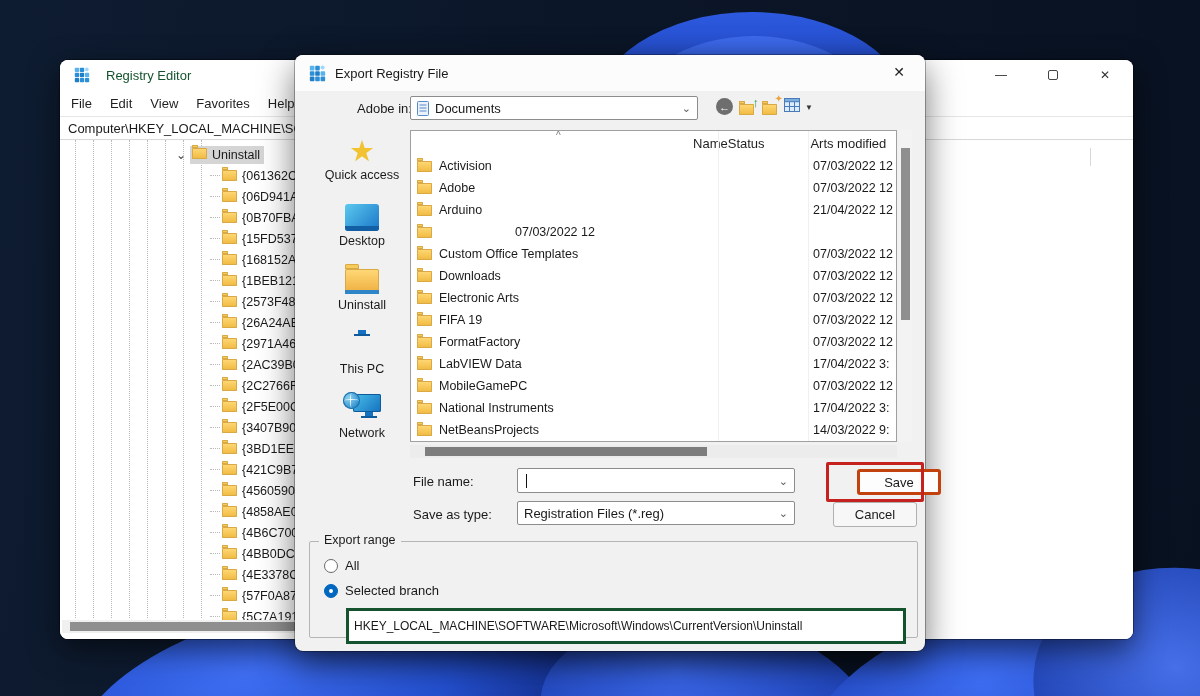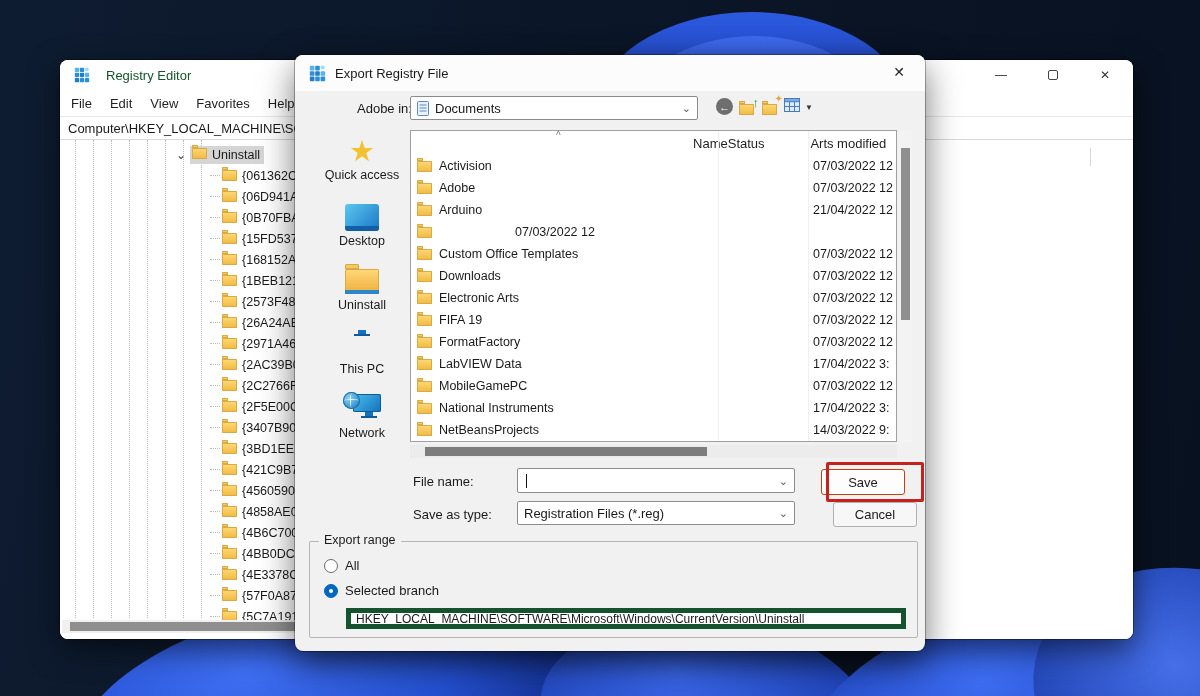--- a/index.html
+++ b/index.html
@@ -122,36 +122,36 @@
   .fl-name { margin-left:7px; width:305px; overflow:hidden; white-space:nowrap; }
   .fl-status { width:83px; }
   .fl-date { width:86px; overflow:hidden; white-space:nowrap; }
   .vscroll { position:absolute; left:604px; top:75px; width:13px; height:312px; background:#f3f3f3; }
   .vscroll .thumb { position:absolute; left:2px; top:18px; width:9px; height:172px; background:#8f8f8f; }
   .hscroll { position:absolute; left:115px; top:390px; width:487px; height:13px; background:#ececec; }
   .hscroll .thumb { position:absolute; left:15px; top:2px; width:282px; height:9px; background:#7d7d7d; }
 
   .btn { position:absolute; display:flex; align-items:center; justify-content:center;
     font-size:13px; color:#1a1a1a; border-radius:3px; }
-  #btnSave { left:526px; top:414px; width:84px; height:26px; background:#fdfdfd; border:1px solid #c2410c; }
+  #btnSave { left:562px; top:414px; width:84px; height:26px; background:#fdfdfd; border:3px solid #c2410c; }
   #btnCancel { left:538px; top:447px; width:84px; height:25px; background:#f7f7f7; border:1px solid #b0b0b0; }
   #saveAnnot { position:absolute; left:531px; top:407px; width:98px; height:40px;
     border:3px solid #c5221f; border-radius:2px; pointer-events:none; }
 
   .group { position:absolute; left:14px; top:486px; width:609px; height:97px;
     border:1px solid #b5b5b5; border-radius:2px; }
   .group-legend { position:absolute; left:9px; top:-9px; background:#f1f1f1; padding:0 5px; font-size:12.5px; }
   .radio-row { position:absolute; left:14px; display:flex; align-items:center; }
   .radio { width:14px; height:14px; border-radius:50%; background:#fff; border:1px solid #6a6a6a; }
   .radio.sel { background:#0067c0; border:1px solid #0067c0; position:relative; }
   .radio.sel::after { content:""; position:absolute; left:4px; top:4px; width:4px; height:4px;
     border-radius:50%; background:#fff; }
   .radio-label { margin-left:7px; font-size:13px; }
-  .branch-box { position:absolute; left:36px; top:66px; width:560px; height:21px; background:#fff;
-    border:5px solid #14532d; display:flex; align-items:center; padding-left:5px;
+  .branch-box { position:absolute; left:36px; top:66px; width:560px; height:36px; background:#fff;
+    border:3px solid #14532d; display:flex; align-items:center; padding-left:5px;
     font-size:12px; white-space:nowrap; overflow:hidden; }
 </style>
 </head>
 <body>
 
 <div id="screen">
 
   <div class="bloom" id="bloomT1"></div>
   <div class="bloom" id="bloomT2"></div>
   <div class="bloom" id="bloomB1"></div>

